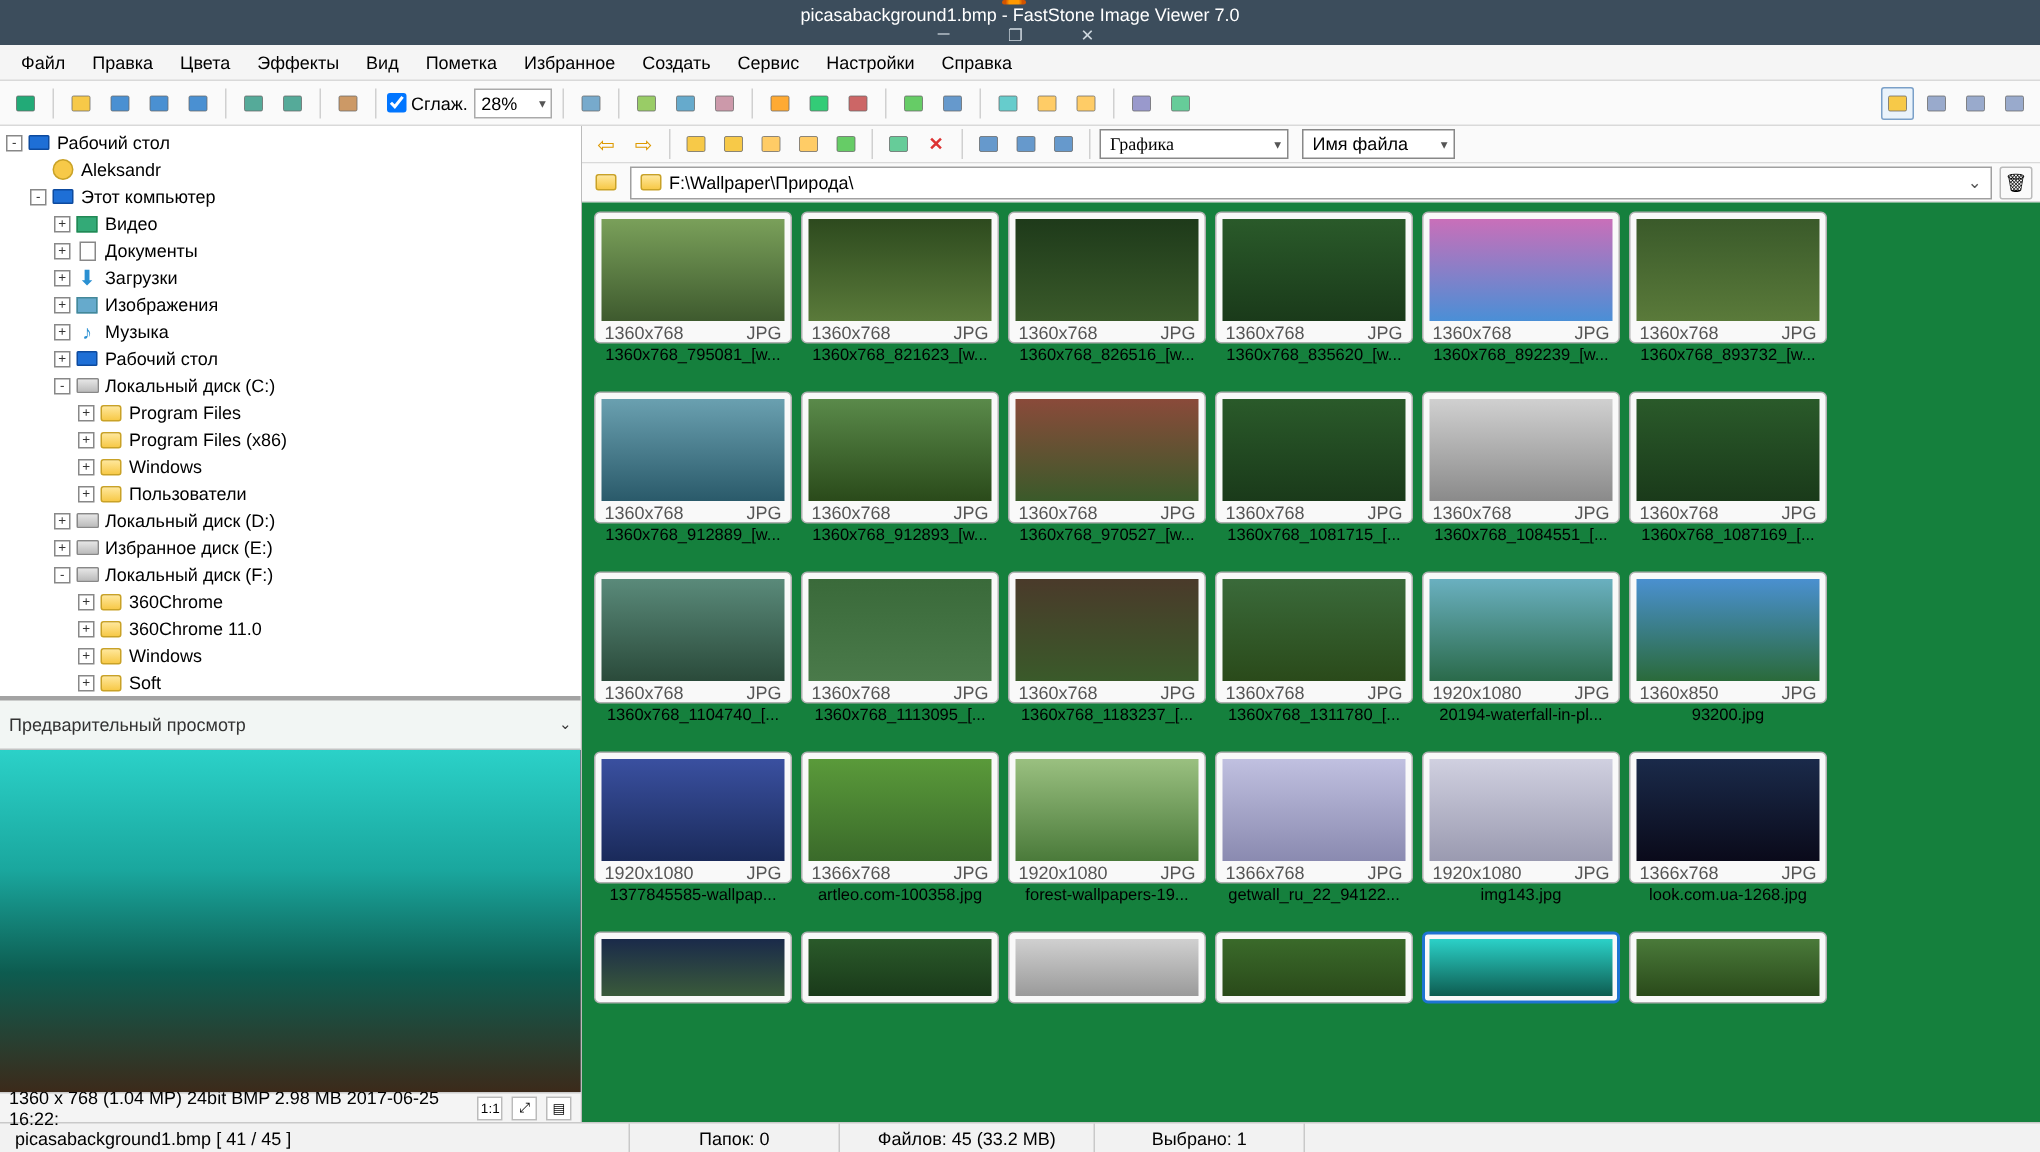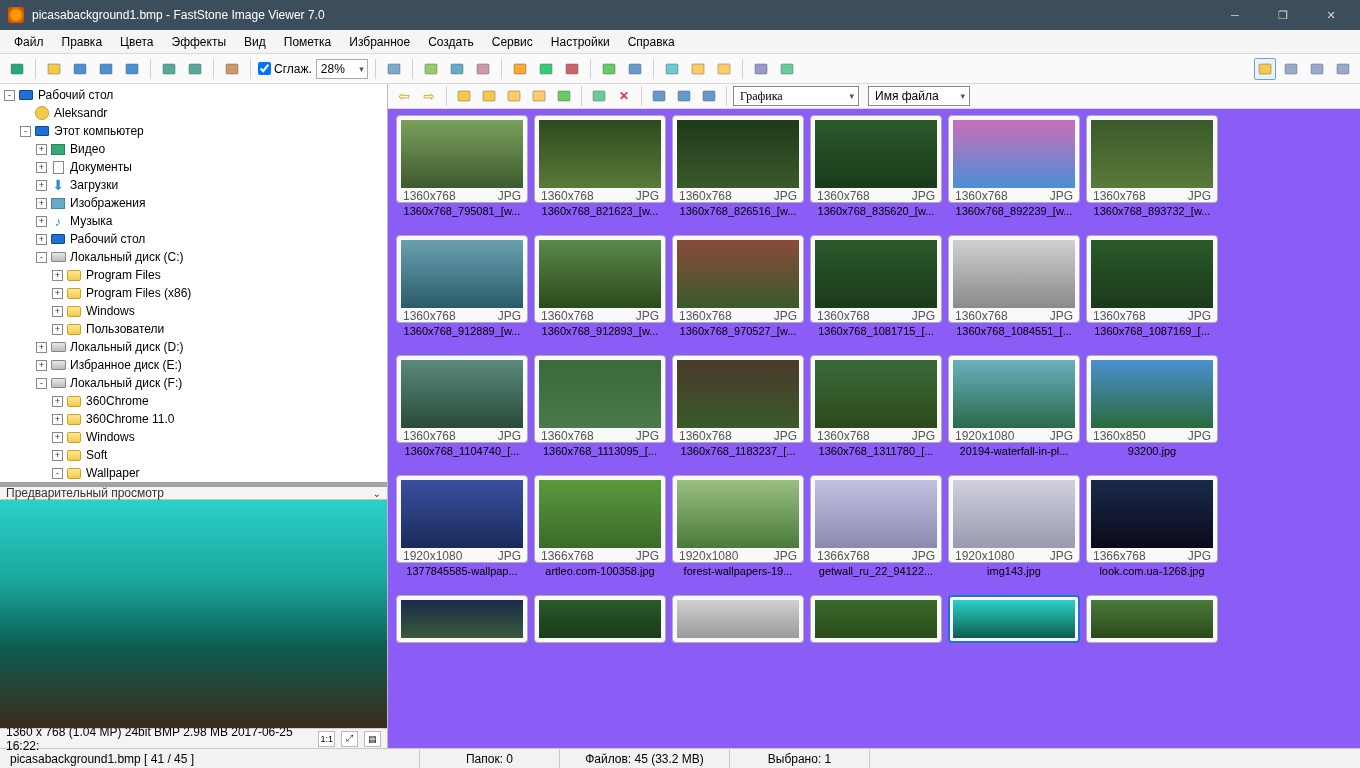--- a/index.html
+++ b/index.html
@@ -1,17 +1,17 @@
 <!DOCTYPE html>
 <html><head>
 <meta charset="utf-8">
 <style>
 * { box-sizing: border-box; margin: 0; padding: 0; font-family: "Segoe UI", Tahoma, sans-serif; font-size: 12px; }
 html, body { width: 1360px; height: 768px; overflow: hidden; background: #fff; }
-.titlebar { height: 30px; background: #3c4d5c; color: #fff; display: flex; align-items: center; padding: 0 8px; }
+.titlebar { height: 30px; background: #3c4d5c; color: #fff; display: flex; align-items: center; padding: 0 8px; flex-direction: column; }
 .titlebar .app-icon { width: 16px; height: 16px; margin-right: 8px; background: radial-gradient(circle, #f90 40%, #d35400 70%); border-radius: 3px; }
 .titlebar .title { flex: 1; font-size: 12px; }
 .titlebar .win-btns { display: flex; gap: 18px; margin-right: 6px; }
 .titlebar .win-btn { width: 30px; text-align: center; color: #cfd8df; cursor: pointer; font-size: 11px; }
 .menubar { height: 24px; background: #f5f5f5; border-bottom: 1px solid #d9d9d9; display: flex; align-items: center; padding: 0 6px; gap: 2px; }
 .menubar .menu-item { padding: 3px 8px; cursor: pointer; }
 .toolbar { height: 30px; background: #fafafa; border-bottom: 1px solid #d9d9d9; display: flex; align-items: center; padding: 0 6px; gap: 4px; }
 .tb-btn { width: 22px; height: 22px; border: 1px solid transparent; display: flex; align-items: center; justify-content: center; cursor: pointer; border-radius: 2px; }
 .tb-sep { width: 1px; height: 20px; background: #d0d0d0; margin: 0 3px; }
 .tb-check { display: flex; align-items: center; gap: 3px; }
@@ -22,35 +22,35 @@
 .left-pane { width: 388px; display: flex; flex-direction: column; border-right: 1px solid #bcbcbc; }
 .tree { flex: 1; overflow: auto; background: #fff; padding: 2px 0; }
 .tree-row { display: flex; align-items: center; height: 18px; padding-left: 4px; cursor: pointer; white-space: nowrap; }
 .tree-indent { display: inline-block; }
 .tree-exp { width: 11px; height: 11px; border: 1px solid #888; display: inline-flex; align-items: center; justify-content: center; font-size: 9px; line-height: 9px; margin-right: 3px; color: #333; background: #fff; }
 .tree-exp.blank { border: none; background: transparent; }
 .tree-ico { width: 16px; height: 14px; margin-right: 4px; display: inline-flex; align-items: center; justify-content: center; }
 .folder-ico { background: linear-gradient(#ffe79a, #f7c948); border: 1px solid #c9a227; border-radius: 2px; width: 14px; height: 11px; }
 .drive-ico { background: linear-gradient(#e6e6e6, #bcbcbc); border: 1px solid #888; width: 15px; height: 10px; border-radius: 1px; position: relative; }
 .monitor-ico { background: #1e6fd6; border: 1px solid #0d4a9e; width: 14px; height: 10px; border-radius: 1px; }
-.preview-header { height: 18px; background: #f2f6f4; border-top: 5px solid #a3a3a3; border-bottom: 1px solid #c3c3c3; display: flex; align-items: center; padding: 0 6px; font-size: 11px; color: #333; }
+.preview-header { height: 36px; background: #f2f6f4; border-top: 3px solid #a3a3a3; border-bottom: 1px solid #c3c3c3; display: flex; align-items: center; padding: 0 6px; font-size: 11px; color: #333; }
 .preview-header .chev { margin-left: auto; font-size: 10px; }
 .preview-img { height: 228px; background: #000; position: relative; overflow: hidden; }
 .preview-canvas { width: 100%; height: 100%; background: linear-gradient(180deg, #2bd1c8 0%, #1aa79e 35%, #0d5c50 65%, #3c2a1a 100%); position: relative; }
 .preview-info { height: 20px; background: #f4f4f4; border-top: 1px solid #ccc; display: flex; align-items: center; padding: 0 6px; font-size: 11px; gap: 6px; }
 .preview-info .spacer { flex: 1; }
 .preview-info .pi-btn { width: 18px; height: 16px; border: 1px solid #bbb; display: flex; align-items: center; justify-content: center; font-size: 9px; cursor: pointer; background: #fff; }
 .right-pane { flex: 1; display: flex; flex-direction: column; }
 .browser-tb { height: 25px; background: #fafafa; border-bottom: 1px solid #d9d9d9; display: flex; align-items: center; padding: 0 5px; gap: 3px; }
 .btb-combo { height: 20px; border: 1px solid #888; background: #fff; padding: 0 16px 0 6px; display: flex; align-items: center; position: relative; min-width: 102px; }
 .btb-combo::after { content: "▾"; position: absolute; right: 4px; font-size: 9px; color: #555; }
 .path-row { height: 26px; background: #fafafa; border-bottom: 1px solid #d9d9d9; display: flex; align-items: center; padding: 0 5px; gap: 5px; }
 .path-input { flex: 1; height: 22px; border: 1px solid #a0a0a0; background: #fff; display: flex; align-items: center; padding: 0 6px; gap: 5px; position: relative; }
 .path-input::after { content: "⌄"; position: absolute; right: 6px; font-size: 11px; color: #555; }
-.thumbs { flex: 1; overflow: auto; background: #8b5cf6; padding: 6px 6px 6px 8px; }
+.thumbs { flex: 1; overflow: auto; background: #15803d; padding: 6px 6px 6px 8px; }
 .thumb-grid { display: grid; grid-template-columns: repeat(6, 132px); gap: 18px 6px; align-content: start; }
 .thumb { width: 132px; }
 .thumb-frame { width: 132px; height: 88px; border: 1px solid #b0b0b0; border-radius: 4px; background: #f9f9f9; padding: 4px; position: relative; cursor: pointer; }
 .thumb-frame.sel { border: 2px solid #1e74d2; padding: 3px; }
 .thumb-img { width: 100%; height: 68px; background: #547a3c; }
 .thumb-meta { height: 14px; display: flex; justify-content: space-between; padding: 1px 2px 0 2px; font-size: 10px; color: #555; }
 .thumb-name { text-align: center; font-size: 11px; padding-top: 2px; white-space: nowrap; overflow: hidden; text-overflow: ellipsis; }
 .statusbar { height: 20px; background: #f2f2f2; border-top: 1px solid #c9c9c9; display: flex; align-items: center; font-size: 11px; }
 .status-cell { border-right: 1px solid #c9c9c9; padding: 0 10px; height: 100%; display: flex; align-items: center; text-align: center; }
 svg { display: block; }
@@ -484,20 +484,30 @@
         </div>
         <div class="tb-btn">
           <svg width="16" height="16">
             <rect x="2" y="3" width="12" height="10" rx="1" fill="#69c" stroke="#666" stroke-width="0.5"></rect>
           </svg>
         </div>
         <div class="tb-sep"></div>
         <div class="btb-combo" style="min-width: 126px; font-family: Liberation Serif, serif;">Графика</div>
         <div class="btb-combo" style="margin-left: 6px;">Имя файла</div>
       </div>
+    <div class="path-row">
+      <div class="tb-btn">
+          <span class="folder-ico"></span>
+        </div>
+      <div class="path-input">
+        <span class="folder-ico"></span>
+        <span>F:\Wallpaper\Природа\</span>
+      </div>
+      <div class="tb-btn" style="border:1px solid #bbb;">🗑</div>
+    </div>
     <div class="thumbs">
       <div class="thumb-grid" id="thumb-grid">
           <div class="thumb">
             <div class="thumb-frame" style="">
               <div class="thumb-img" style="background:linear-gradient(#7aa05a,#3e5a2e);"></div>
               <div class="thumb-meta">
                 <span>1360x768</span>
                 <span>JPG</span>
               </div>
             </div>

